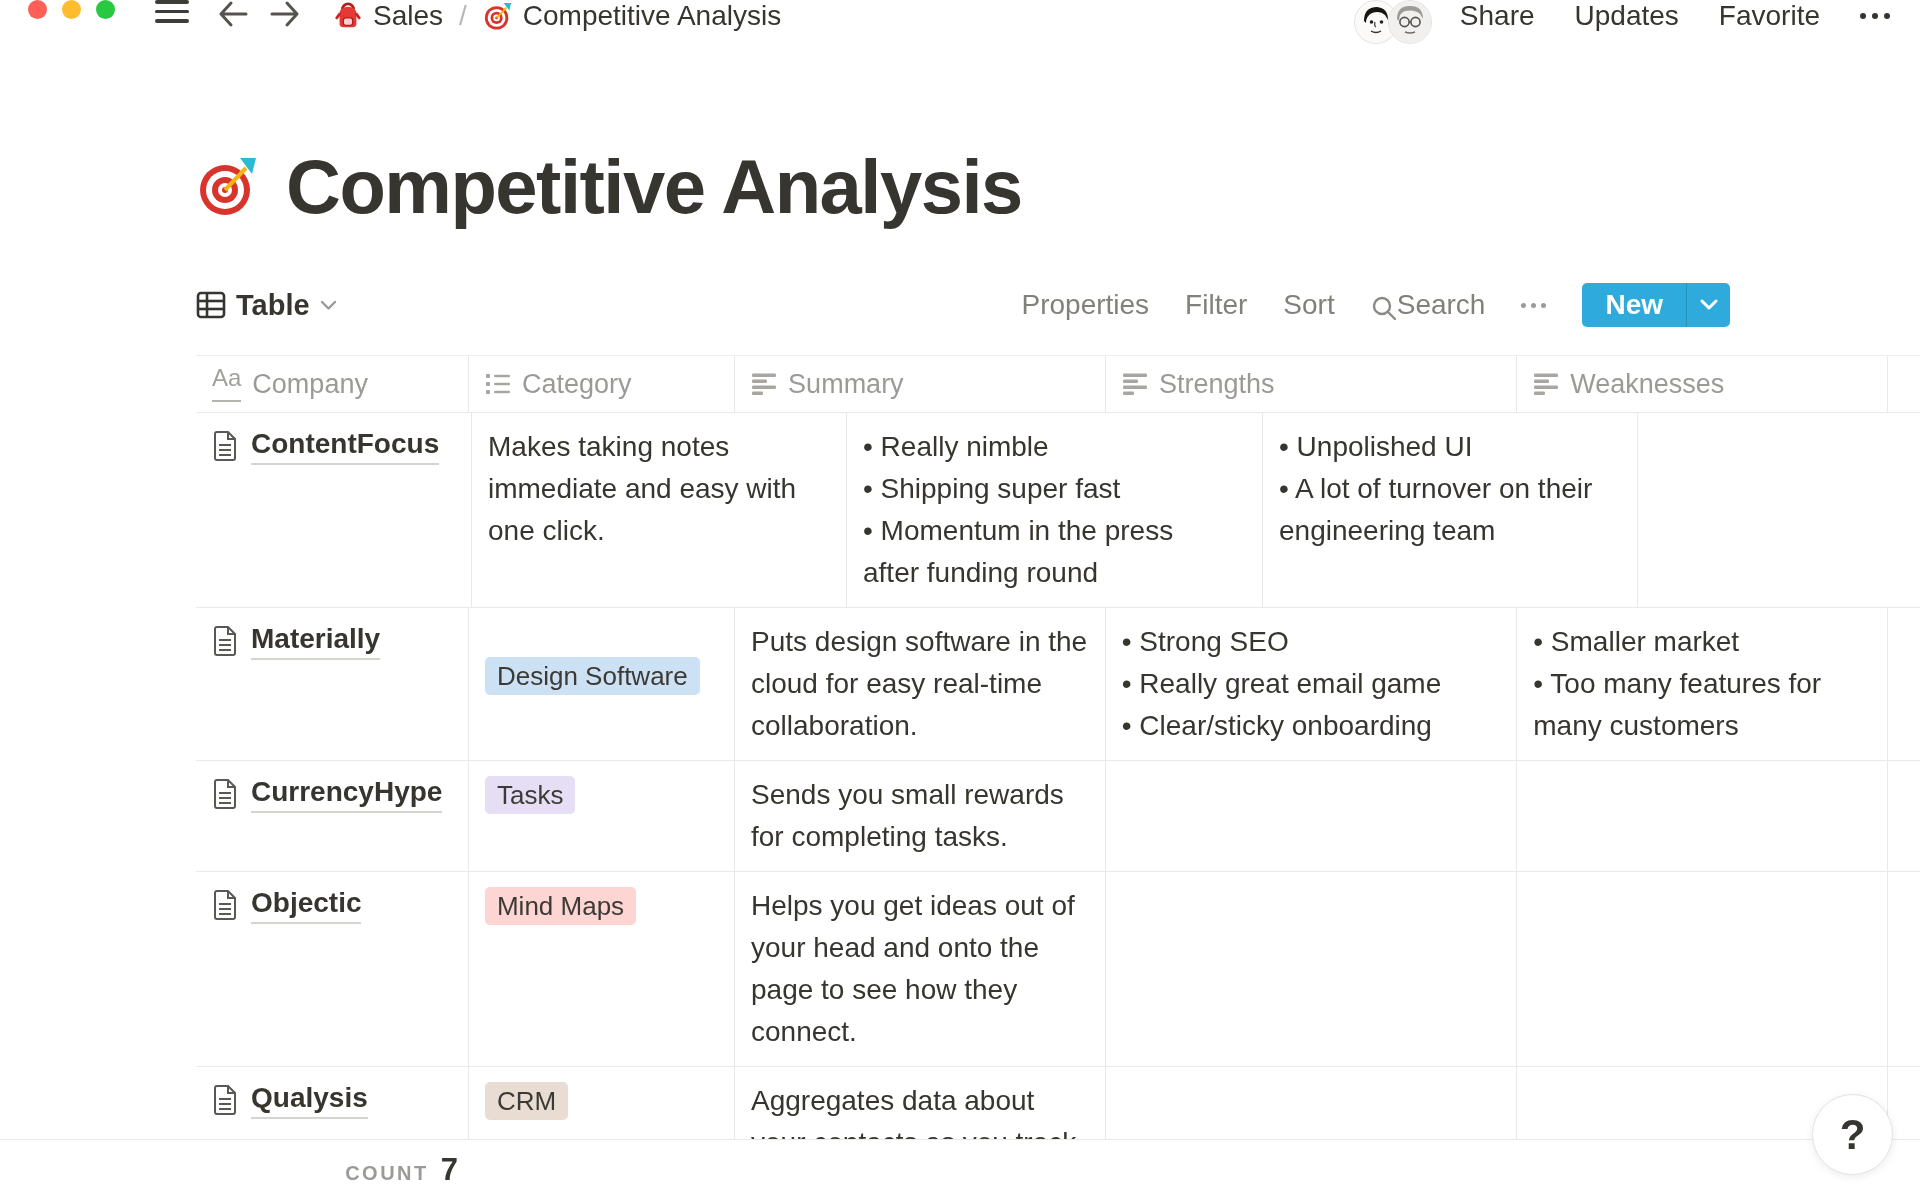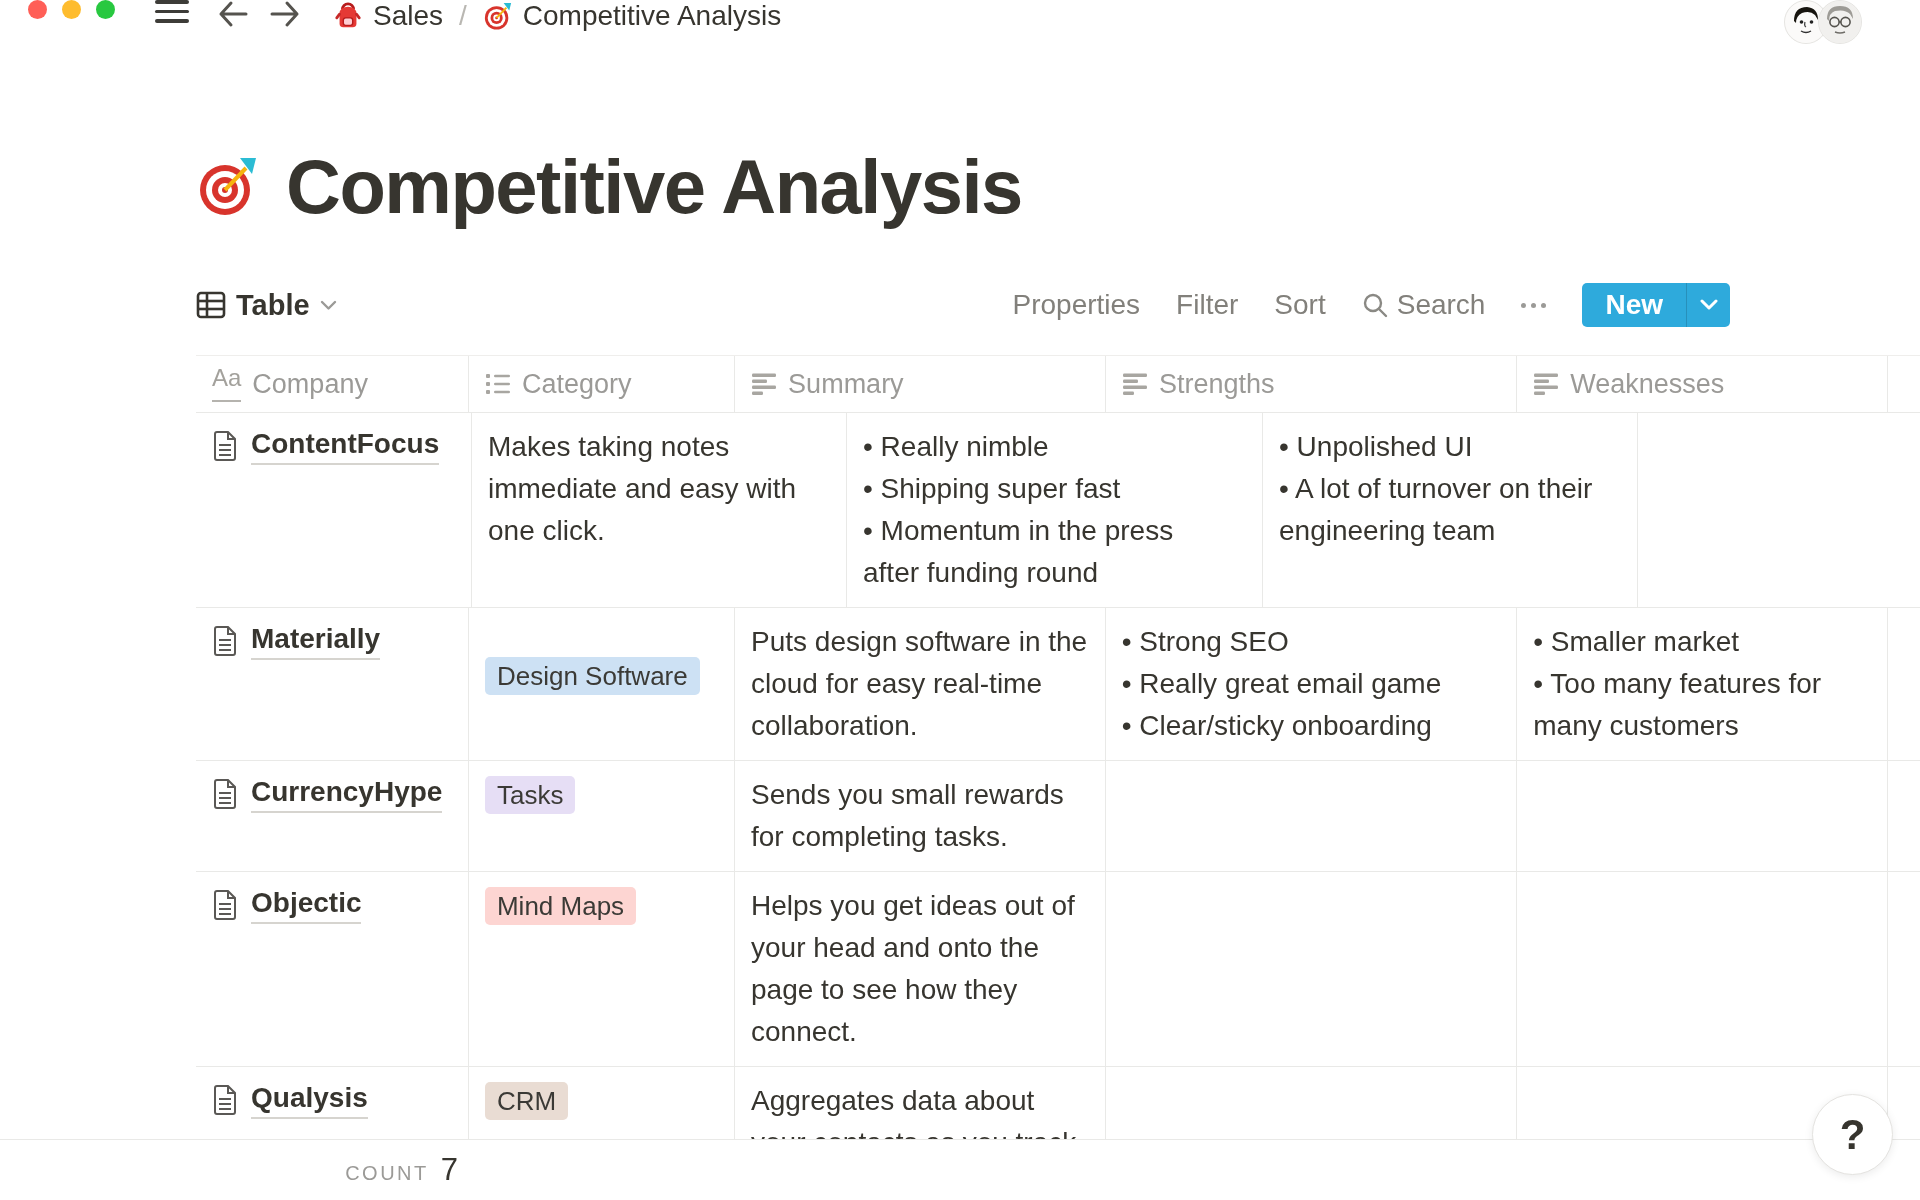--- a/index.html
+++ b/index.html
@@ -30,21 +30,21 @@
   
   .title-row { margin:74px 0 0 196px; height:100px; display:flex; align-items:center; gap:26px; }
   .title-row h1 { font-size:76px; font-weight:700; letter-spacing:-1.5px; color:#37352f; }
 
   
   .toolbar { margin:47px 190px 0 196px; height:44px; display:flex; align-items:center; }
   .view-switch { display:flex; align-items:center; gap:10px; cursor:pointer; }
   .view-switch .vlabel { font-size:29px; font-weight:600; }
   .toolbar-right { margin-left:auto; display:flex; align-items:center; gap:36px; font-size:28px; color:#82807b; }
   .tool-btn { cursor:pointer; }
-  .search-btn { display:flex; align-items:center; gap:9px; cursor:pointer; }
+  .search-btn { display:flex; align-items:flex-end; cursor:pointer; }
   .gdots { display:flex; gap:5px; cursor:pointer; }
   .gdots i { width:5px; height:5px; border-radius:50%; background:#9b9a97; }
   .new-btn { display:flex; height:44px; border-radius:5px; overflow:hidden; cursor:pointer; }
   .new-main { color:#fff; font-size:28px; font-weight:700; padding:0 23px; display:flex; align-items:center; }
   .new-arrow { width:44px; display:flex; align-items:center; justify-content:center; border-left:1px solid rgba(0,0,0,0.15); }
 
   
   .table-wrap { margin:28px 0 0 196px; width:1724px; height:784px; overflow:hidden; position:relative; }
   .thead { display:flex; height:58px; border-top:1px solid #efeeec; border-bottom:1px solid #e9e9e7; }
   .th { display:flex; align-items:center; gap:11px; padding:0 16px; font-size:27px; color:#9b9a97; cursor:pointer; }
@@ -54,21 +54,21 @@
   .cell { padding:13px 16px; font-size:28px; line-height:42px; color:#37352f; }
   .cell.pre { white-space:pre-line; }
   .c4.cell { padding-right:44px; }
   .company-cell { display:flex; gap:13px; align-items:flex-start; cursor:pointer; }
   .doc-ico { flex:0 0 auto; margin-top:5px; }
   .company-name { font-weight:600; line-height:36px; border-bottom:2px solid #d6d4cf; padding-bottom:1px; }
   .aa { font-size:24px; line-height:1; color:#a3a19c; border-bottom:2px solid #b5b3ae; padding-bottom:10px; }
   .pill { display:inline-block; font-size:26px; line-height:36px; padding:1px 12px; border-radius:5px; color:#3b3a36; white-space:nowrap; }
 
   
-  .footer-bar { position:absolute; left:0; top:1139px; width:1920px; height:61px; background:#fff; border-top:1px solid #e9e9e7; z-index:5; }
+  .footer-bar { position:absolute; left:0; top:1139px; width:1920px; height:61px; background:#fff; border-top:1px solid #e9e9e7; z-index:5;font-weight:bold; }
   .count-box { position:absolute; left:196px; top:12px; width:276px; display:flex; justify-content:flex-end; align-items:baseline; gap:12px; padding-right:14px; cursor:pointer; }
   .count-label { font-size:20px; letter-spacing:2.5px; color:#9b9a97; }
   .count-value { font-size:31px; color:#37352f; }
 
   .help-btn { position:absolute; left:1812px; top:1094px; width:81px; height:81px; border-radius:50%;
     background:#fff; border:1px solid #e4e3e0; box-shadow:0 2px 8px rgba(15,15,15,0.08);
     display:flex; align-items:center; justify-content:center; font-size:42px; font-weight:600; color:#37352f;
     z-index:10; cursor:pointer; }
 </style>
 </head>
@@ -131,20 +131,30 @@
           </svg></span>
       <span class="avatar"><svg width="42" height="42" viewBox="0 0 42 42">
             <circle cx="21" cy="21" r="21" fill="#f1f0ee"></circle>
             <path d="M8 18 Q8 5 21 5 Q34 5 34 18 L31 13 Q26 8 16 10 Q10 12 10 20 Z" fill="#9d9b96"></path>
             <circle cx="15.5" cy="21" r="4.6" fill="none" stroke="#55534e" stroke-width="1.6"></circle>
             <circle cx="26.5" cy="21" r="4.6" fill="none" stroke="#55534e" stroke-width="1.6"></circle>
             <line x1="20" y1="21" x2="22" y2="21" stroke="#55534e" stroke-width="1.6"></line>
             <path d="M16 31 Q21 33 26 31" fill="none" stroke="#6f6d68" stroke-width="1.4"></path>
           </svg></span>
     </div>
+    <div class="tb-actions">
+      <span class="tb-action">Share</span>
+      <span class="tb-action">Updates</span>
+      <span class="tb-action">Favorite</span>
+      <span class="dots">
+          <i></i>
+          <i></i>
+          <i></i>
+        </span>
+    </div>
   </div>
 
   <div class="title-row">
     <svg width="64" height="64" viewBox="0 0 64 64">
         <circle cx="29" cy="36" r="25" fill="#d8342c"></circle>
         <circle cx="29" cy="36" r="19" fill="#fff"></circle>
         <circle cx="29" cy="36" r="13" fill="#d8342c"></circle>
         <circle cx="29" cy="36" r="7" fill="#fff"></circle>
         <circle cx="29" cy="36" r="3" fill="#d8342c"></circle>
         <line x1="29" y1="36" x2="50" y2="14" stroke="#f6b40e" stroke-width="4"></line>

